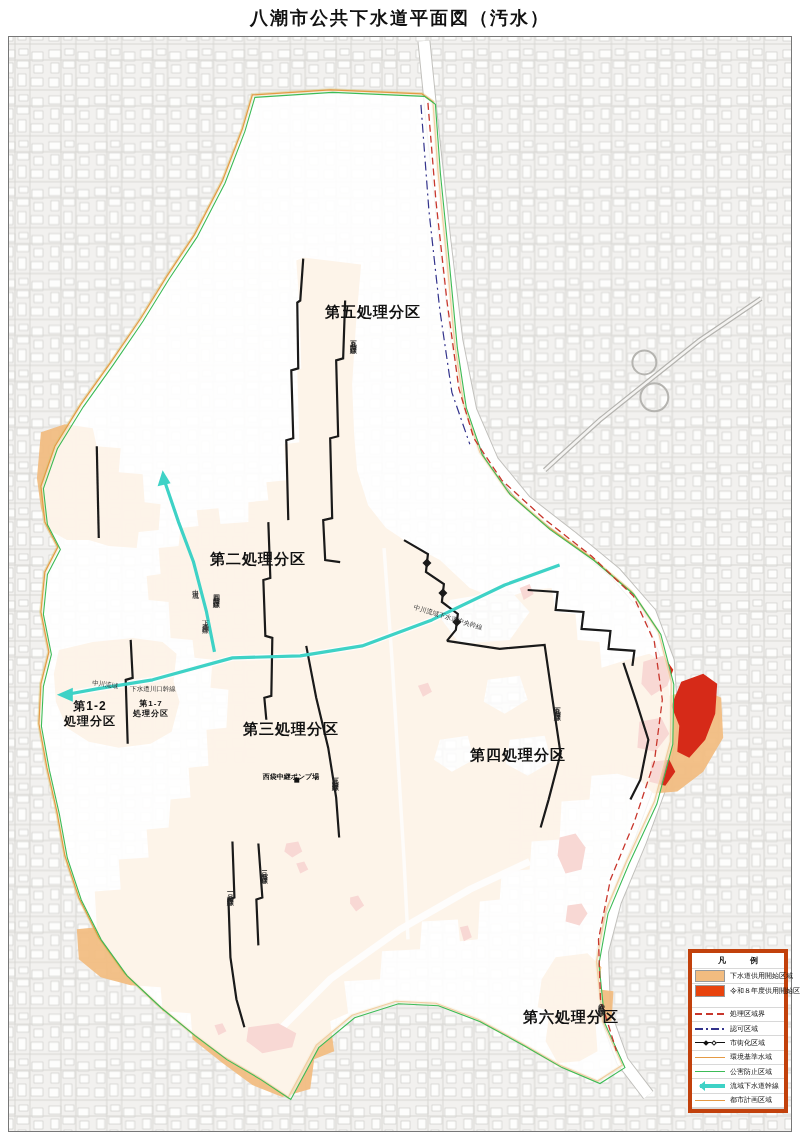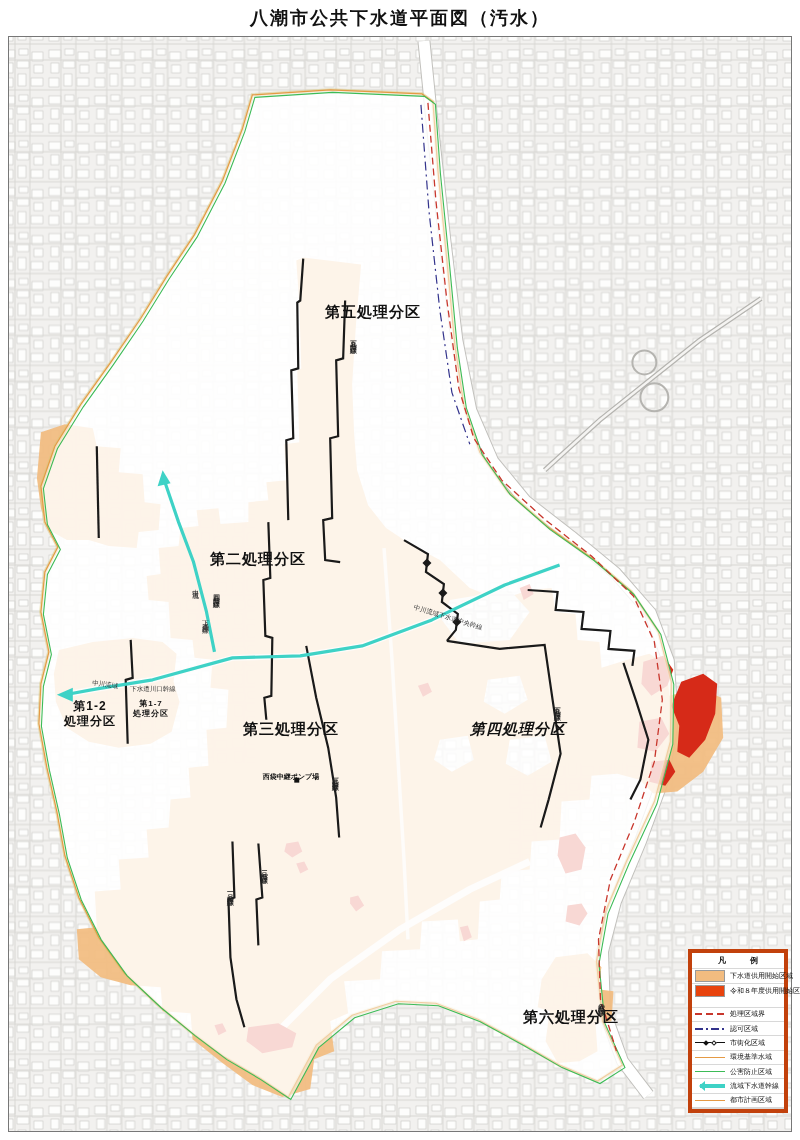--- a/index.html
+++ b/index.html
@@ -160,21 +160,21 @@
         <polygon points="72,688 56,695 72,702"></polygon>
         <polygon points="157,486 162,470 170,483"></polygon>
       </g>
 
       <rect x="294" y="778" width="5" height="5" fill="#111"></rect>
     </svg>
 
     <span class="lbl district" style="left:364px;top:275px;">第五処理分区</span>
     <span class="lbl district" style="left:216px;top:522px;margin-left:33px;">第二処理分区</span>
     <span class="lbl district" style="left:282px;top:692px;">第三処理分区</span>
-    <span class="lbl district" style="left:509px;top:692px;font-style:italic;">第四処理分区</span>
+    <span class="lbl district" style="left:509px;top:718px;">第四処理分区</span>
     <span class="lbl district" style="left:562px;top:980px;text-align:center;">第六処理分区</span>
     <span class="lbl district" style="left:81px;top:677px;font-size:12px;">第1-2
 処理分区</span>
     <span class="lbl district" style="left:142px;top:672px;font-size:8px;">第1-7
 処理分区</span>
     <span class="lbl small" style="left:282px;top:740px;">西袋中継ポンプ場</span>
 
     <span class="lbl trunk" style="left:344px;top:302px;">五号幹線</span>
     <span class="lbl trunk" style="left:207px;top:556px;">四号幹線</span>
     <span class="lbl trunk" style="left:326px;top:739px;">三号幹線</span>

